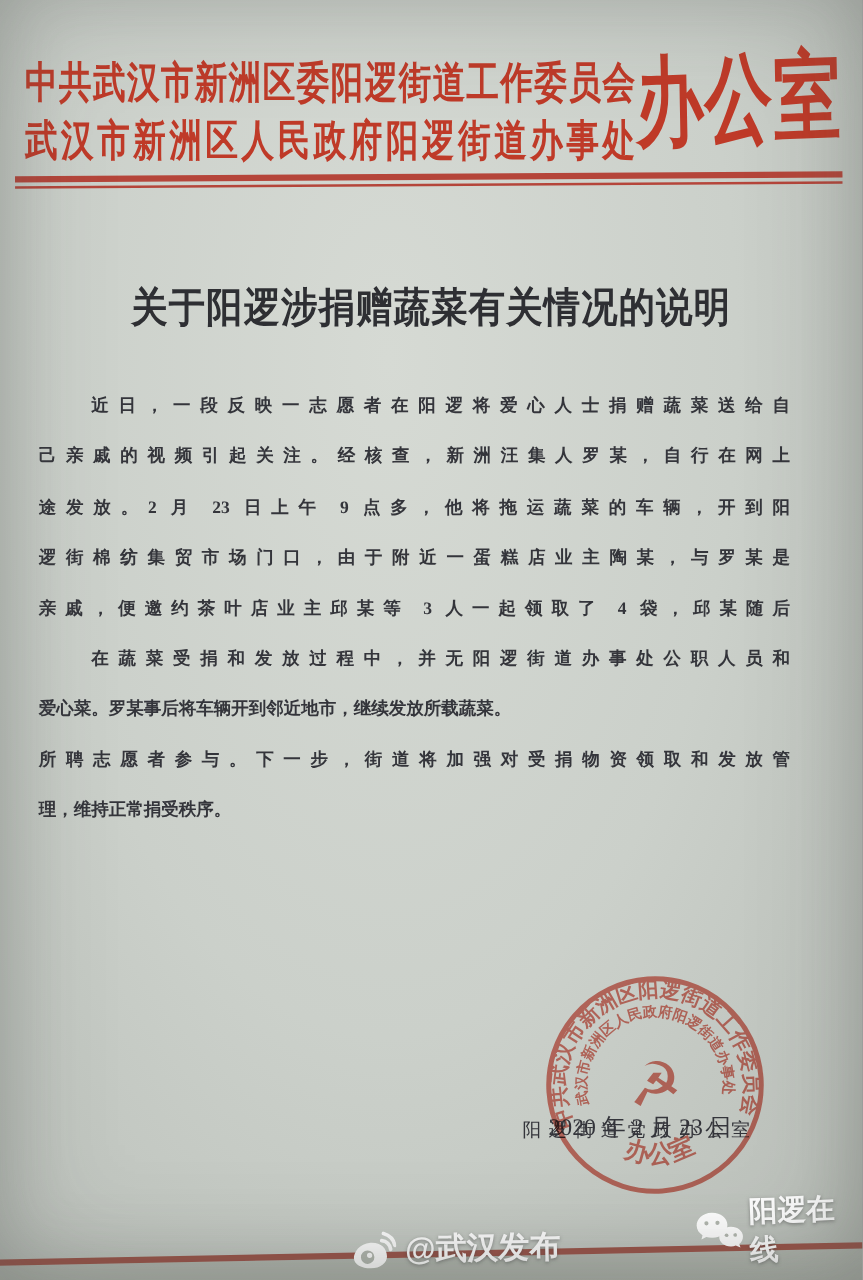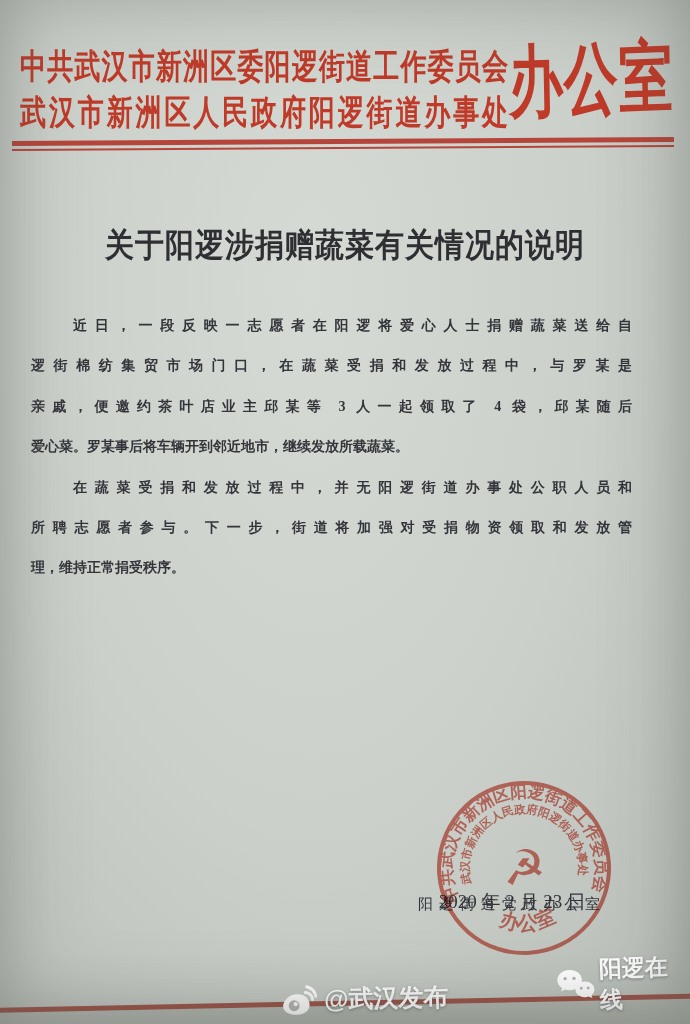--- a/index.html
+++ b/index.html
@@ -70,24 +70,26 @@
 
   <div class="hdr hdr1">中共武汉市新洲区委阳逻街道工作委员会</div>
   <div class="hdr hdr2">武汉市新洲区人民政府阳逻街道办事处</div>
   <div class="office">办公室</div>
   <div class="rule"></div>
 
   <div class="title">关于阳逻涉捐赠蔬菜有关情况的说明</div>
 
   <div class="body">
     <div class="bline indent">近日，一段反映一志愿者在阳逻将爱心人士捐赠蔬菜送给自</div>
-    <div class="bline">逻街棉纺集贸市场门口，在蔬菜受捐和发放过程中，与罗某是</div>
+    <div class="bline">己亲戚的视频引起关注。经核查，新洲汪集人罗某，自行在网上</div>
+    <div class="bline">途发放。2 月 23 日上午 9 点多，他将拖运蔬菜的车辆，开到阳</div>
+    <div class="bline">逻街棉纺集贸市场门口，由于附近一蛋糕店业主陶某，与罗某是</div>
     <div class="bline">亲戚，便邀约茶叶店业主邱某等 3 人一起领取了 4 袋，邱某随后</div>
+    <div class="bline indent">在蔬菜受捐和发放过程中，并无阳逻街道办事处公职人员和</div>
     <div class="bline end">爱心菜。罗某事后将车辆开到邻近地市，继续发放所载蔬菜。</div>
-    <div class="bline indent">在蔬菜受捐和发放过程中，并无阳逻街道办事处公职人员和</div>
     <div class="bline">所聘志愿者参与。下一步，街道将加强对受捐物资领取和发放管</div>
     <div class="bline end">理，维持正常捐受秩序。</div>
   </div>
 
   <div class="sig">阳逻街道党政办公室</div>
   <div class="date">2020 年 2 月 23 日</div>
 
   <svg class="seal" viewBox="0 0 182 182">
     <defs>
       <path id="arcOuter" d="M 25,121 A 72,72 0 1 1 157,121" fill="none"></path>

